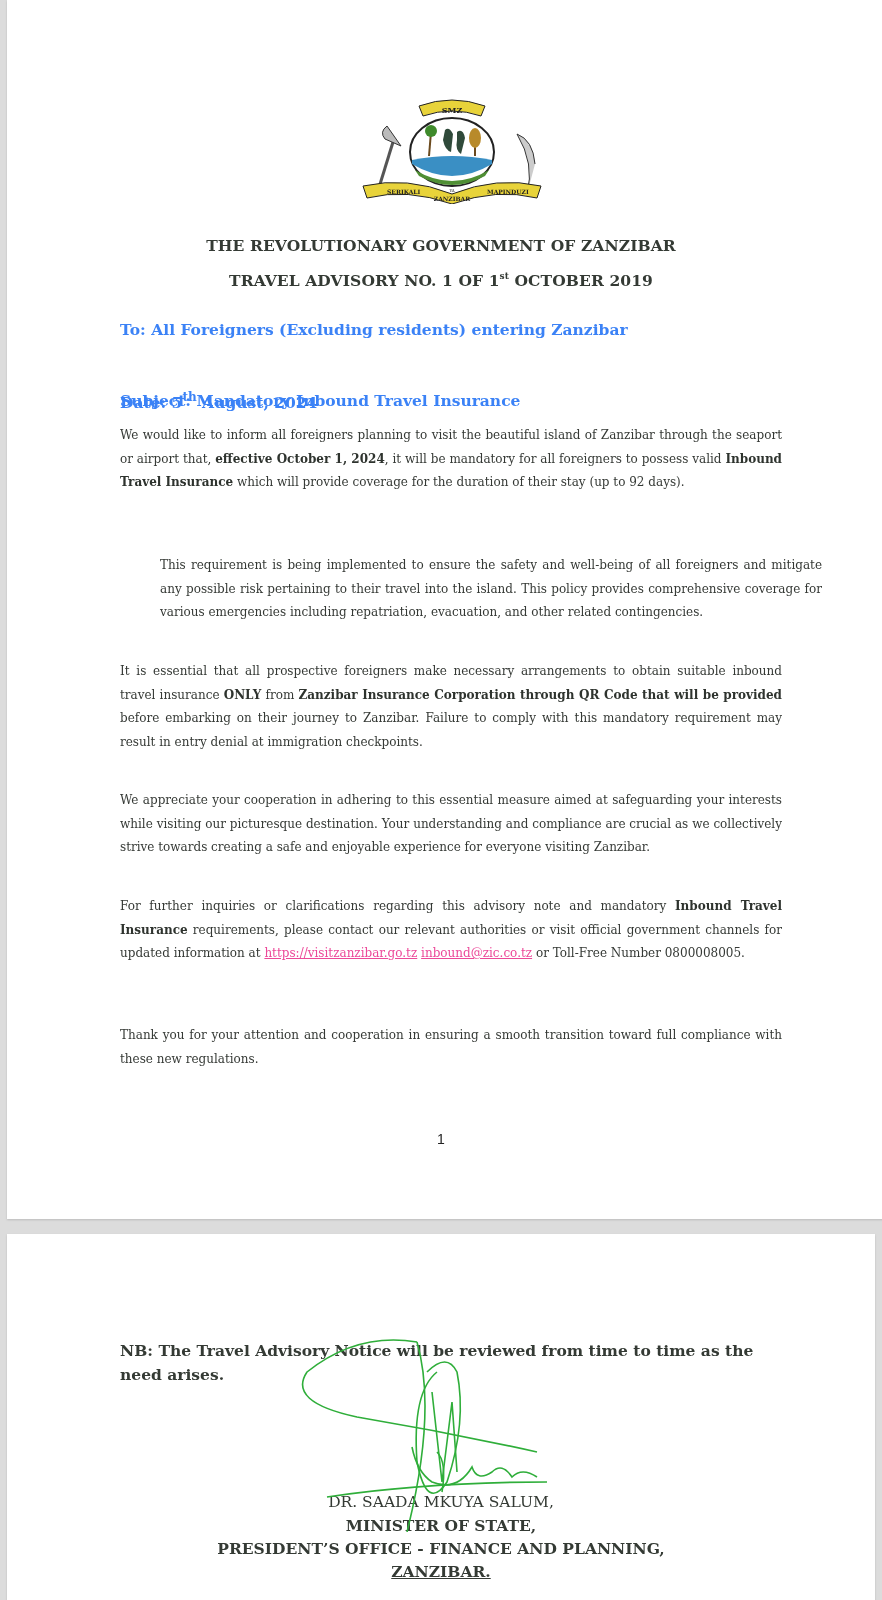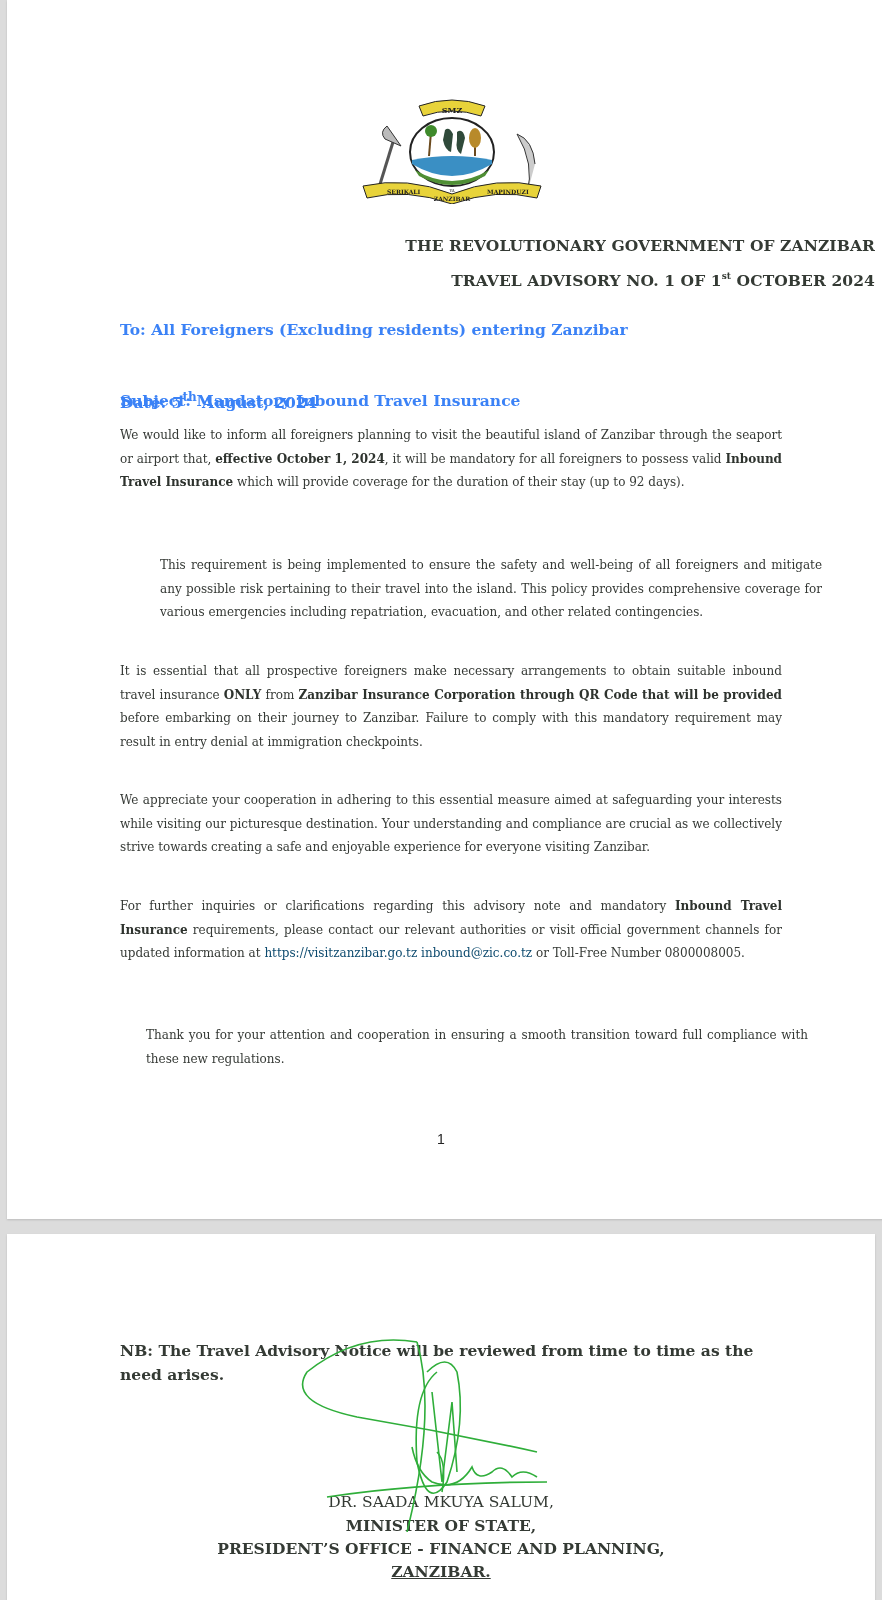--- a/index.html
+++ b/index.html
@@ -12,36 +12,36 @@
   }
   .page {
     position: absolute; left: 7px; width: 868px;
     background: #ffffff;
     box-shadow: 0 1px 2px rgba(0,0,0,0.15);
   }
   #page1 { top: 0; height: 1219px; padding-left: 40px; }
   #page2 { top: 1234px; height: 380px; }
   .crest { position: absolute; left: 350px; top: 94px; width: 190px; height: 110px; }
   .heading {
-    position: absolute; left: 0; width: 868px; text-align: right;
+    position: absolute; left: 0; width: 868px; text-align: center;
     font-weight: bold; font-size: 15.5px; letter-spacing: 0.1px; color: #343a34;
   }
   .heading sup { font-size: 9px; vertical-align: 7px; }
   .meta {
     position: absolute; left: 113px; font-weight: bold; font-size: 15.5px; color: #3b82f6;
   }
   .meta sup { font-size: 12px; vertical-align: 7px; text-align: center; }
   .para {
     position: absolute; left: 113px; width: 662px;
     font-size: 12px; line-height: 23.6px; text-align: justify;
     color: #353935;
     font-family: "DejaVu Serif", serif;
   }
   .para b { color: #2e332e; }
-  .para a { color: #0c4a6e; }
+  .para a { color: #ec4899; text-decoration: underline; }
   .pagenum {
     position: absolute; left: 0; width: 868px; top: 1131px; text-align: center;
     font-family: "Liberation Sans", sans-serif; font-size: 14px; color: #222;
   }
   .nb {
     position: absolute; left: 113px; top: 105px; width: 670px;
     font-weight: bold; font-size: 15.5px; line-height: 24px; color: #343a34;
   }
   .sigblock {
     position: absolute; left: 0; width: 868px; text-align: center;
@@ -81,37 +81,37 @@
     <ellipse cx="118" cy="44" rx="6" ry="10" fill="#b88a2a"></ellipse>
 
     <path d="M6 92 Q50 82 95 100 Q140 82 184 92 L180 104 Q140 94 95 110 Q50 94 10 104 Z" fill="#e8d33a" stroke="#222" stroke-width="1"></path>
     <text x="30" y="100" font-size="6" font-weight="bold" fill="#222" font-family="DejaVu Serif, serif">SERIKALI</text>
     <text x="95" y="98" font-size="4" text-anchor="middle" fill="#222" font-family="DejaVu Serif, serif">YA</text>
     <text x="95" y="107" font-size="6" text-anchor="middle" font-weight="bold" fill="#222" font-family="DejaVu Serif, serif">ZANZIBAR</text>
     <text x="130" y="100" font-size="6" font-weight="bold" fill="#222" font-family="DejaVu Serif, serif">MAPINDUZI</text>
   </svg>
 
   <div class="heading" style="top:236px;">THE REVOLUTIONARY GOVERNMENT OF ZANZIBAR</div>
-  <div class="heading" style="top:271px;"><span>TRAVEL ADVISORY NO. 1 OF 1</span><sup>st</sup><span> OCTOBER 2024</span></div>
+  <div class="heading" style="top:271px;"><span>TRAVEL ADVISORY NO. 1 OF 1</span><sup>st</sup><span> OCTOBER 2019</span></div>
 
   <div class="meta" style="top:320px;">To: All Foreigners (Excluding residents) entering Zanzibar</div>
   <div class="meta" style="top:355px;margin-top:36px;">Subject: Mandatory Inbound Travel Insurance</div>
   <div class="meta" style="top:390px;"><span>Date: 5</span><sup>th</sup><span> August, 2024</span></div>
 
   <div class="para" style="top:424px;"><span>We would like to inform all foreigners planning to visit the beautiful island of Zanzibar through the seaport or airport that, </span><b>effective October 1, 2024</b><span>, it will be mandatory for all foreigners to possess valid </span><b>Inbound Travel Insurance</b><span> which will provide coverage for the duration of their stay (up to 92 days).</span></div>
 
   <div class="para" style="top:554px;margin-left:40px;">This requirement is being implemented to ensure the safety and well-being of all foreigners and mitigate any possible risk pertaining to their travel into the island. This policy provides comprehensive coverage for various emergencies including repatriation, evacuation, and other related contingencies.</div>
 
   <div class="para" style="top:660px;"><span>It is essential that all prospective foreigners make necessary arrangements to obtain suitable inbound travel insurance </span><b>ONLY</b><span> from </span><b>Zanzibar Insurance Corporation through QR Code that will be provided</b><span> before embarking on their journey to Zanzibar. Failure to comply with this mandatory requirement may result in entry denial at immigration checkpoints.</span></div>
 
   <div class="para" style="top:789px;">We appreciate your cooperation in adhering to this essential measure aimed at safeguarding your interests while visiting our picturesque destination. Your understanding and compliance are crucial as we collectively strive towards creating a safe and enjoyable experience for everyone visiting Zanzibar.</div>
 
   <div class="para" style="top:895px;"><span>For further inquiries or clarifications regarding this advisory note and mandatory </span><b>Inbound Travel Insurance</b><span> requirements, please contact our relevant authorities or visit official government channels for updated information at </span><a>https://visitzanzibar.go.tz</a><span> </span> <a>inbound@zic.co.tz</a><span> or Toll-Free Number 0800008005.</span></div>
 
-  <div class="para" style="top:1024px;margin-left:26px;">Thank you for your attention and cooperation in ensuring a smooth transition toward full compliance with these new regulations.</div>
+  <div class="para" style="top:1024px;">Thank you for your attention and cooperation in ensuring a smooth transition toward full compliance with these new regulations.</div>
 
   <div class="pagenum">1</div>
 </div>
 
 <div class="page" id="page2">
   <div class="nb">NB: The Travel Advisory Notice will be reviewed from time to time as the need arises.</div>
 
   <div class="sigblock" style="top:257px;">
     <div class="sig-name">DR. SAADA MKUYA SALUM,</div>
     <div class="sig-bold">MINISTER OF STATE,</div>

